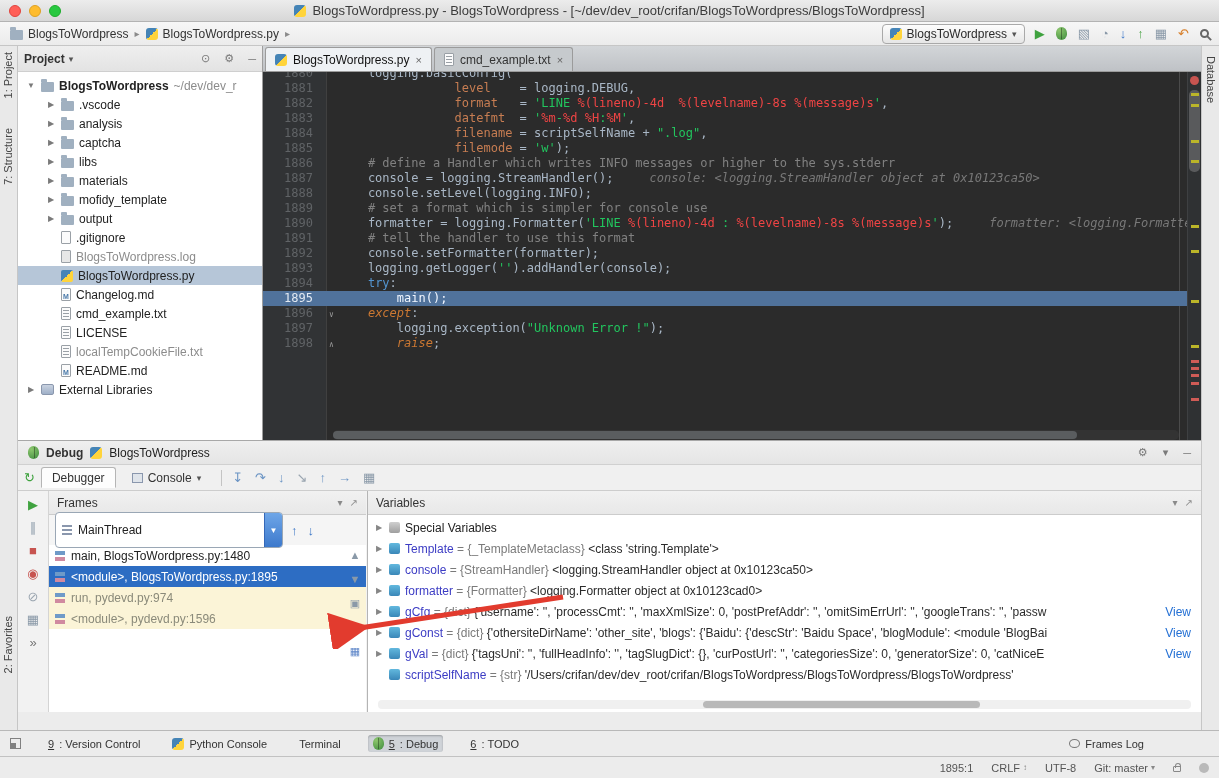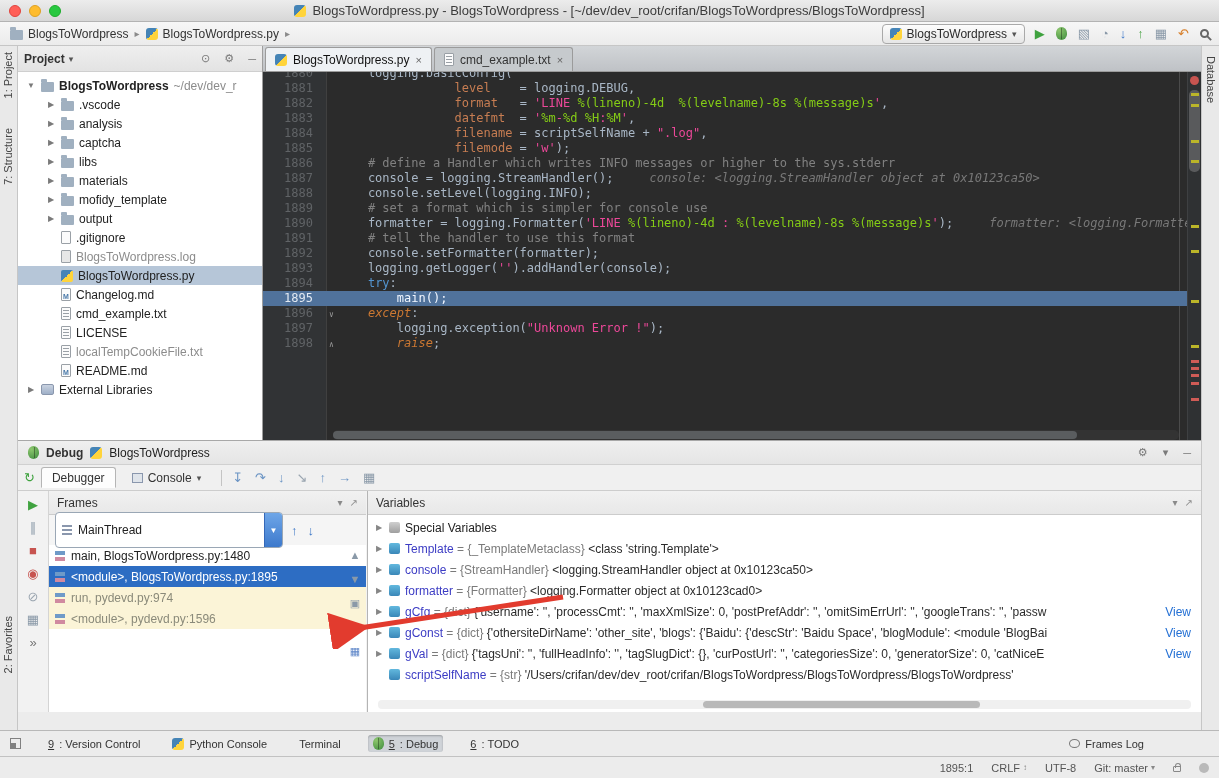--- a/index.html
+++ b/index.html
@@ -74,22 +74,22 @@
   #code-lines{position:absolute;left:0;top:-6px;right:0;font:12px/15px "DejaVu Sans Mono",monospace}
   .cl{display:flex;height:15px;position:relative}
   .cl .ln{flex:none;width:64px;padding-right:14px;text-align:right;color:#606366}
   .cl .ct{flex:1;padding-left:12px;white-space:pre;overflow:hidden}
   .cl.exec{background:#50729b}
   .cl.exec .ln{color:#e2e9f2}
   .cl.exec .ct span{color:#f0f6ff}
   .gm{position:absolute;left:66px;top:1px;font-size:8px;color:#9a9a9a}
   .tk-p{color:#a9b7c6}
   .tk-c{color:#808080}
-  .tk-s{color:#ec4899}
-  .tk-f{color:#84cc16}
+  .tk-s{color:#22c55e}
+  .tk-f{color:#ef4444}
   .tk-a{color:#c77d52}
   .tk-k{color:#cc7832;font-style:italic}
   .tk-kb{color:#5394cf;}
   .tk-h{color:#787878;font-style:italic;margin-left:36px}
   .err-stripe{position:absolute;right:0;top:26px;bottom:0;width:14px;background:#2f3133;border-left:1px solid #3e4042}
   .stripe-ind{position:absolute;top:4px;left:2px;width:9px;height:9px;border-radius:50%;background:#c75450}
   .vthumb{position:absolute;left:1px;top:18px;width:11px;height:82px;background:rgba(170,170,170,.35);border-radius:5px}
   .mk{position:absolute;left:3px;width:8px;height:3px}
   .mk.yel{background:#bbb529}
   .mk.red{background:#cf5b56}

